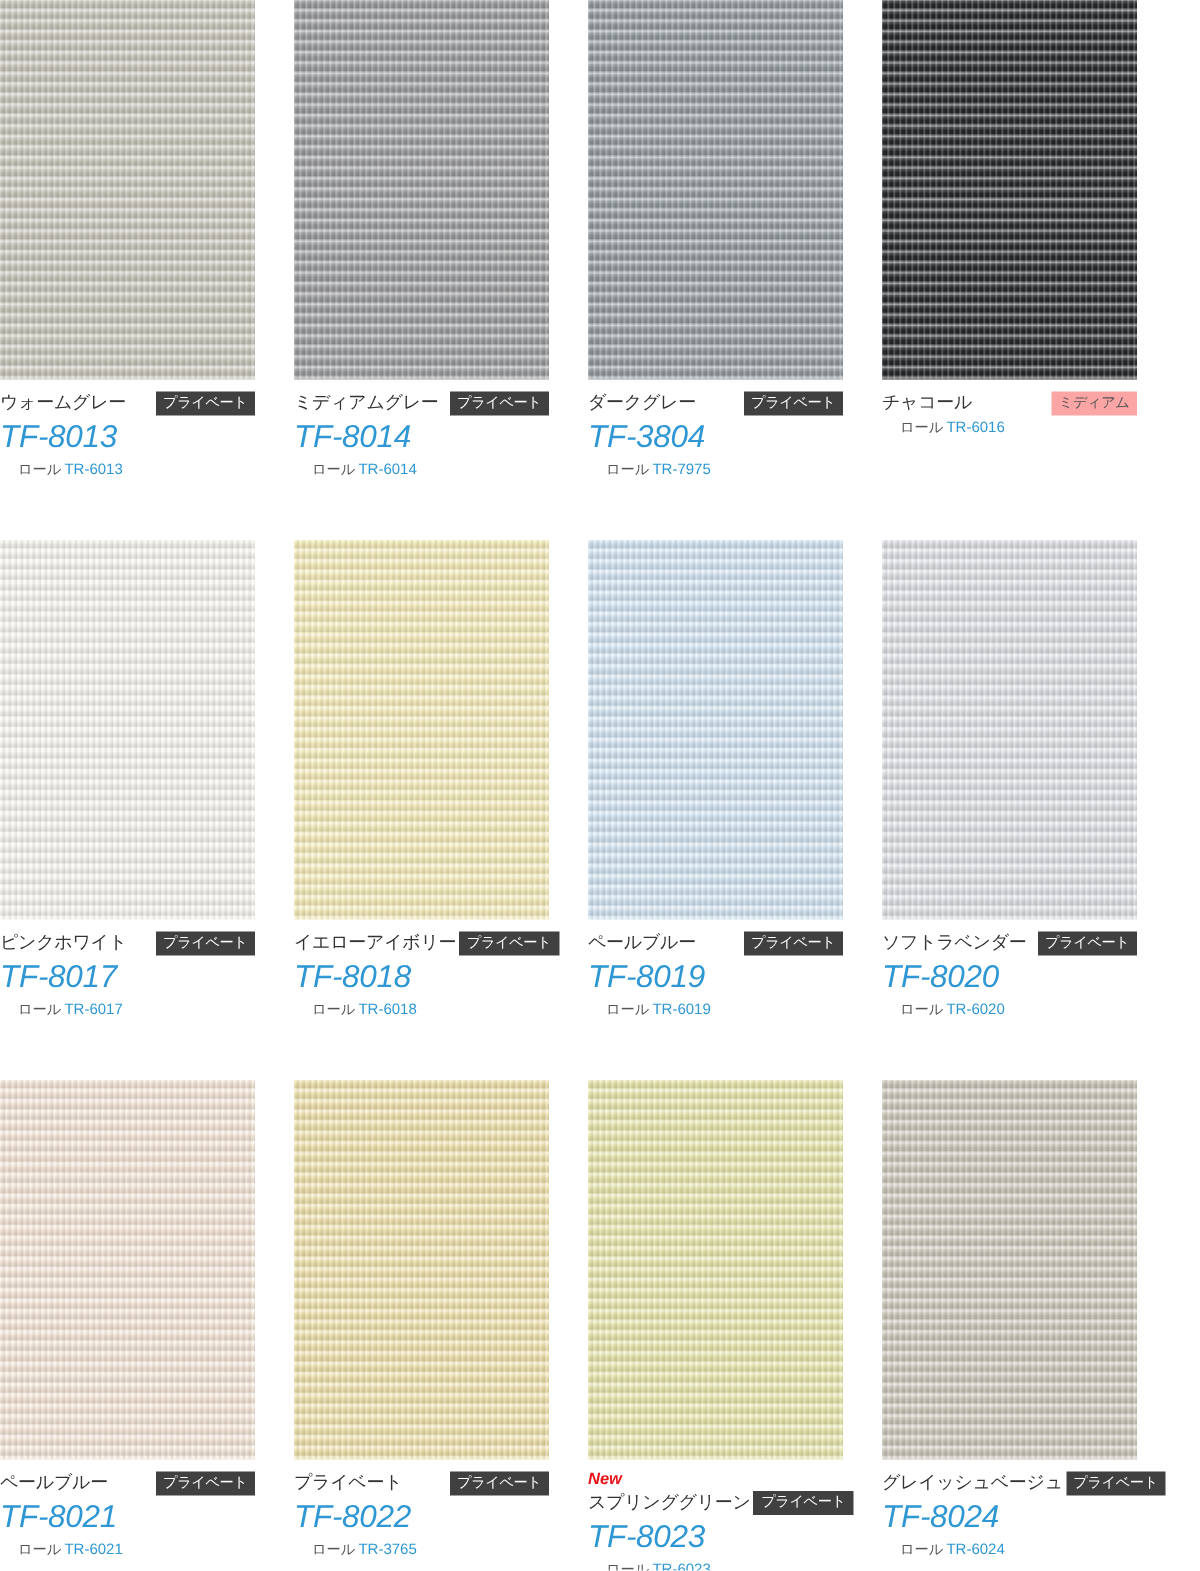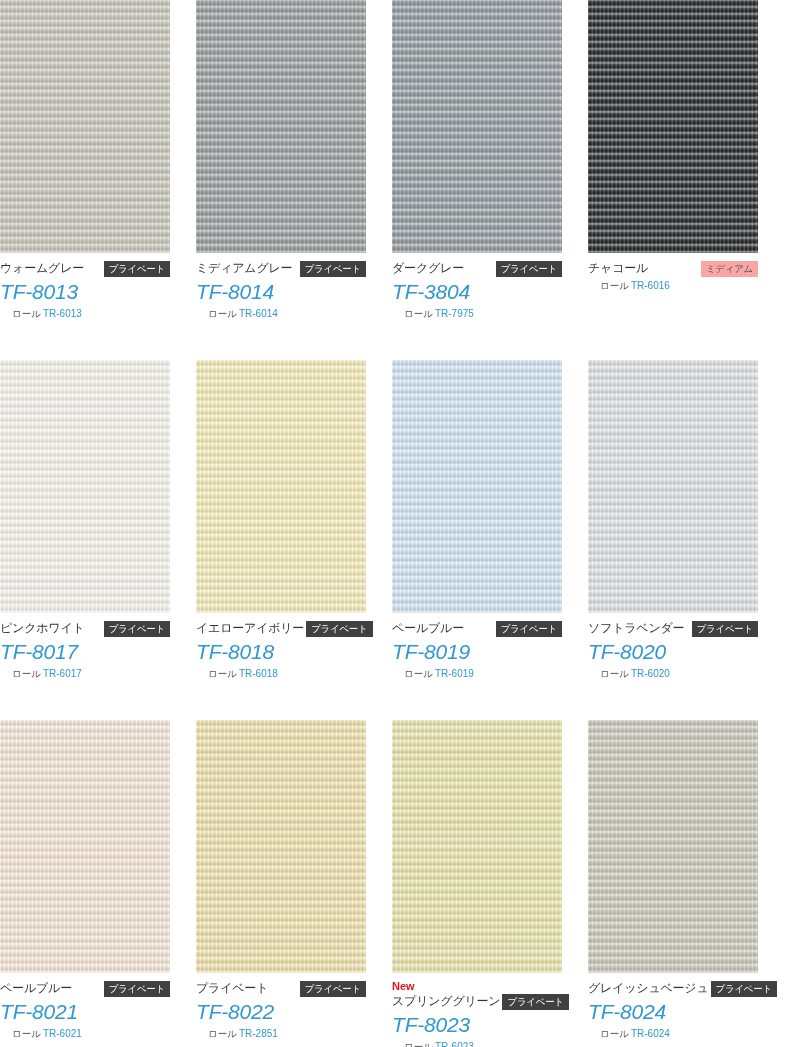--- a/index.html
+++ b/index.html
@@ -68,20 +68,21 @@
   .swatch-meta {
     padding-top: 7px;
   }
   .new-flag {
     color: #e8131a;
     font-size: 11px;
     font-weight: bold;
     line-height: 12px;
     height: 13px;
     letter-spacing: 0;
+    font-style: italic;
   }
   .new-flag.hidden { visibility: hidden; height: 0; line-height: 0; font-size: 0; }
   .name-line {
     display: flex;
     align-items: center;
     justify-content: space-between;
     min-height: 17px;
     gap: 2px;
   }
   .color-name {
@@ -243,21 +244,21 @@
     </div>
     <div class="swatch-card">
       <div class="swatch-image" style="background-color: rgb(241, 227, 173);"></div>
       <div class="swatch-meta">
         <div class="new-flag hidden"></div>
         <div class="name-line">
           <span class="color-name">プライベート</span>
           <span class="tag-badge">プライベート</span>
         </div>
         <div class="product-code">TF-8022</div>
-        <div class="roll-line"><span class="roll-label">ロール</span><span class="roll-code">TR-2851</span></div>
+        <div class="roll-line"><span class="roll-label">ロール</span><span class="roll-code">TR-3765</span></div>
       </div>
     </div>
     <div class="swatch-card">
       <div class="swatch-image" style="background-color: rgb(233, 231, 172);"></div>
       <div class="swatch-meta">
         <div class="new-flag">New</div>
         <div class="name-line">
           <span class="color-name">スプリンググリーン</span>
           <span class="tag-badge">プライベート</span>
         </div>

